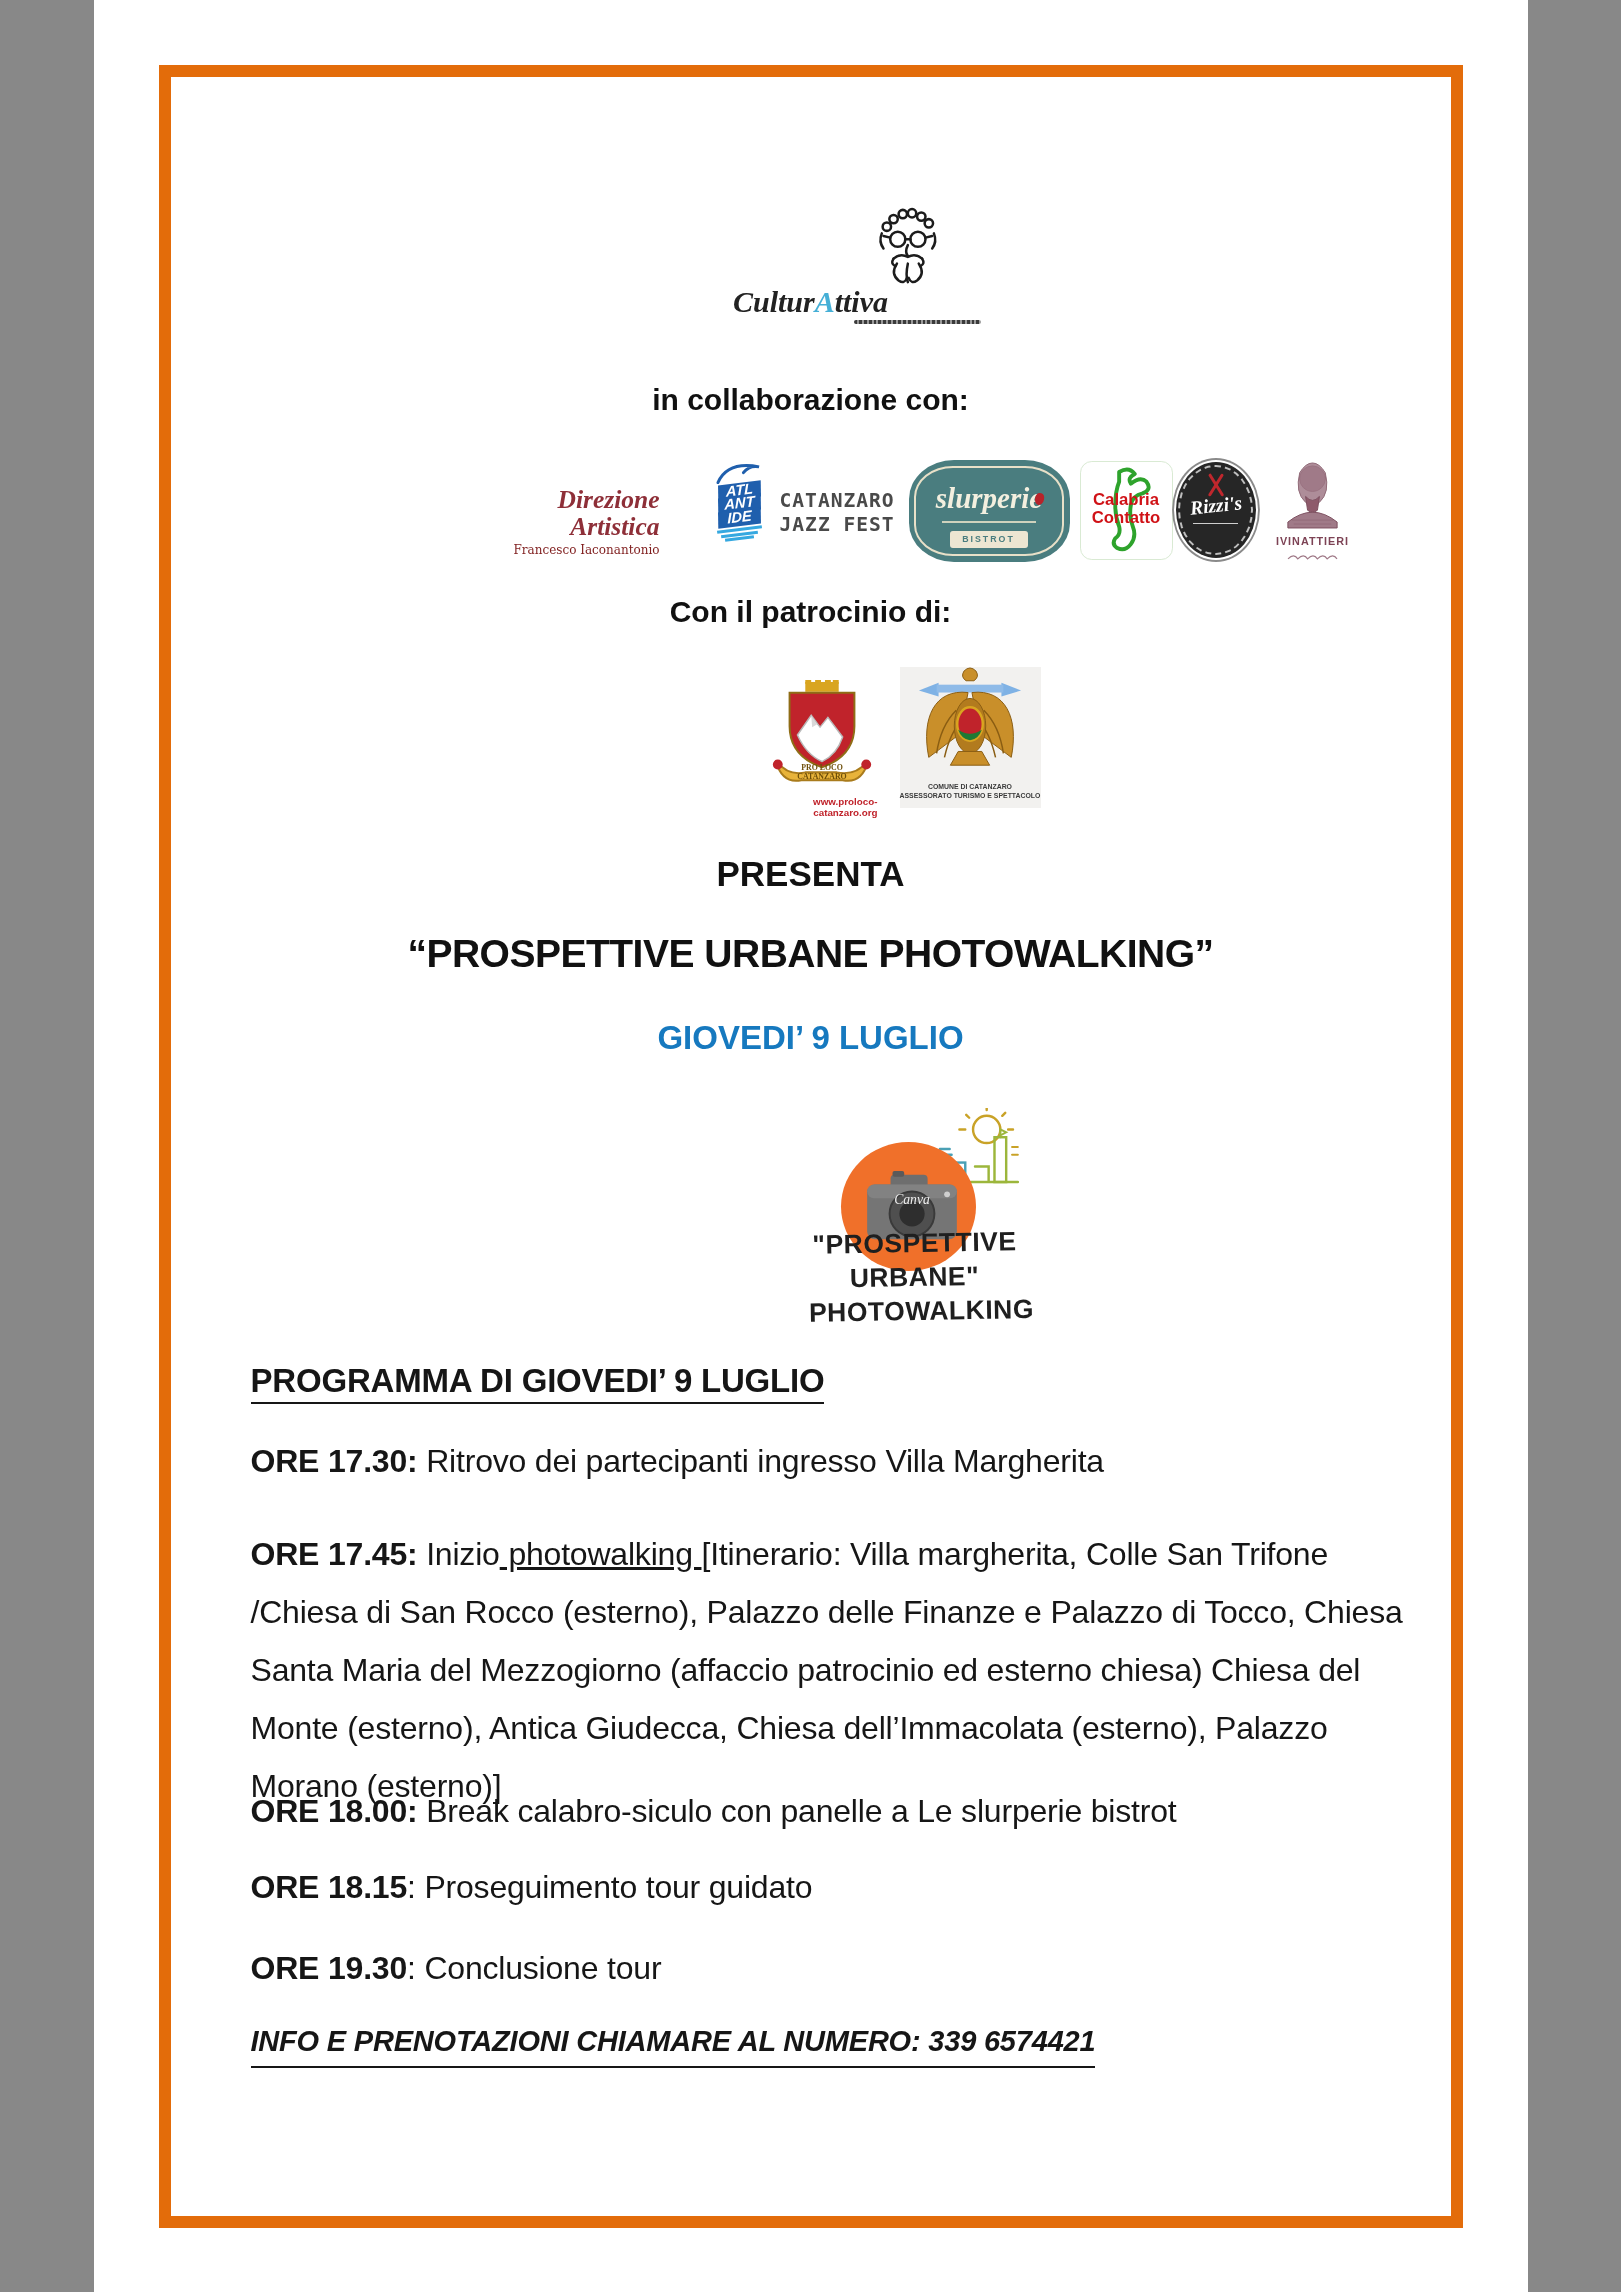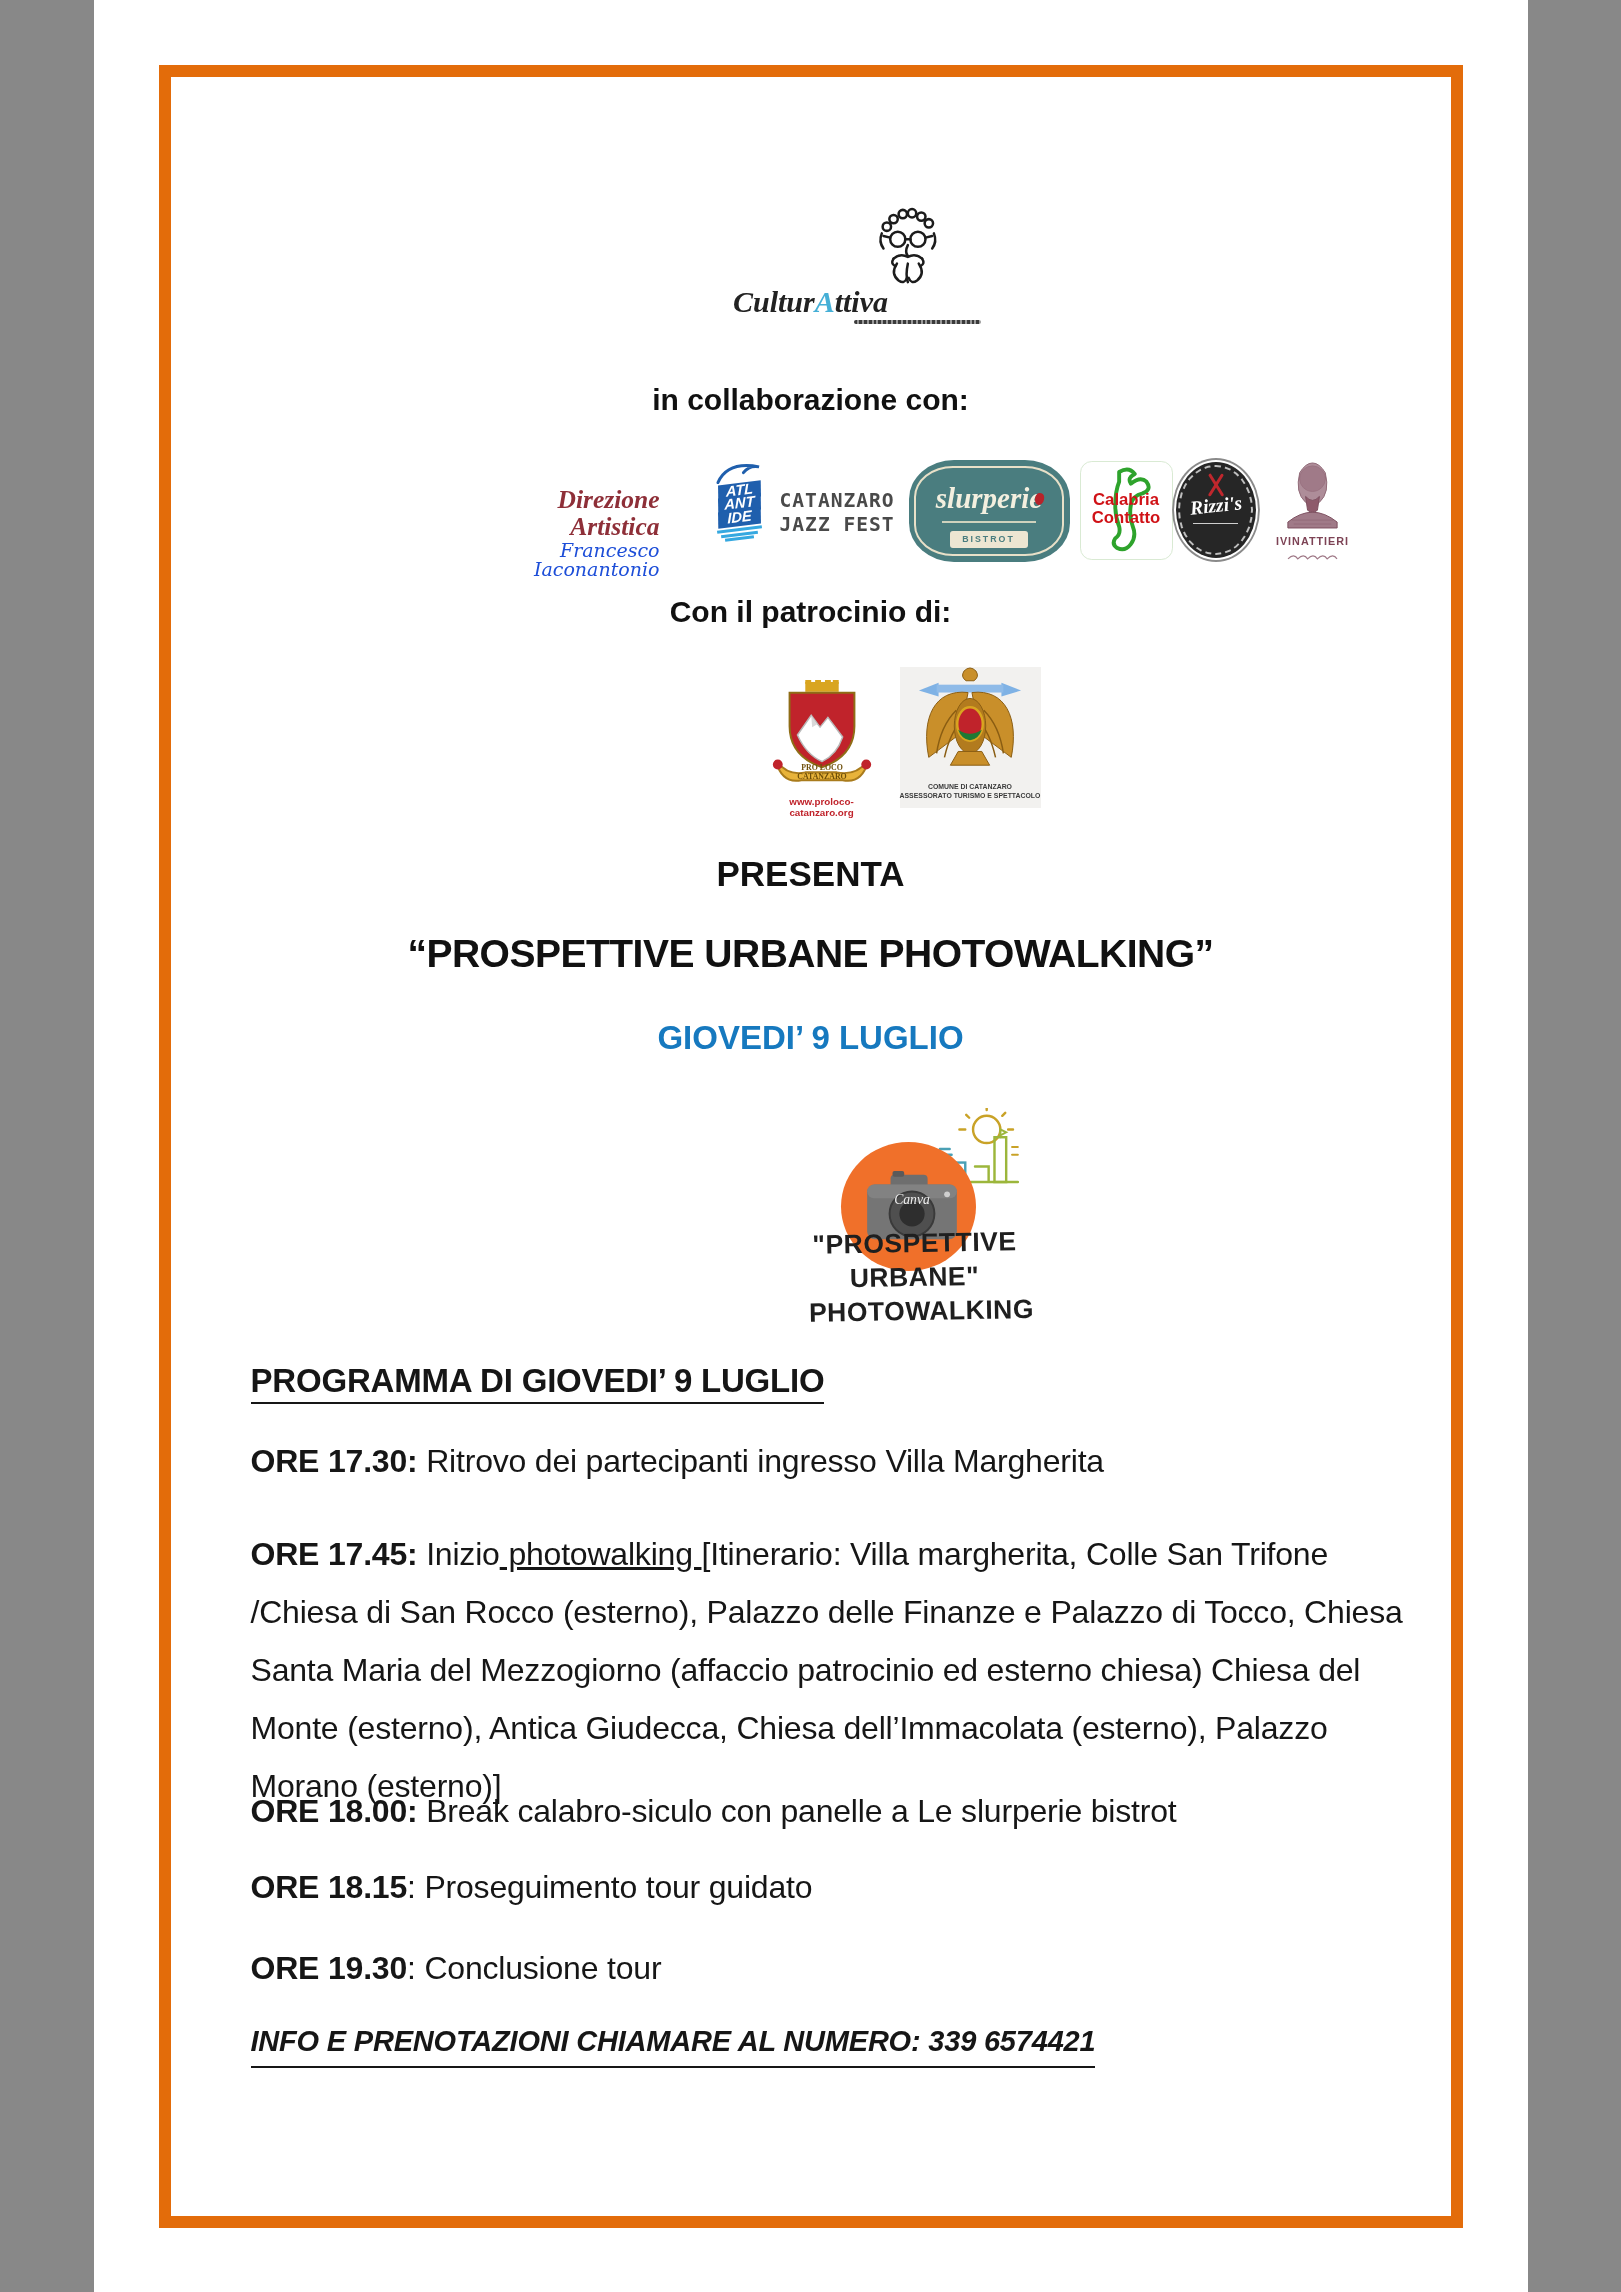--- a/index.html
+++ b/index.html
@@ -29,21 +29,21 @@
   }
 
   
   .collab-label{top:383px;font-size:30px;font-weight:bold;color:#111;}
   .patro-label{top:595px;font-size:30px;font-weight:bold;color:#111;}
 
   
   .partner{position:absolute;}
   .dir-art{left:370px;top:486px;width:196px;text-align:right;}
   .dir-art .l1{font-family:"Liberation Serif",serif;font-weight:bold;font-style:italic;font-size:25.5px;color:#8E2F38;line-height:27.4px;}
-  .dir-art .l2{font-family:"DejaVu Serif",serif;font-style:italic;font-size:19px;color:#1d4ed8;line-height:19.6px;}
+  .dir-art .l2{font-family:"DejaVu Serif",serif;font-size:12px;color:#7f1d1d;line-height:19.6px;}
 
   .atlantide{left:612px;top:459px;width:67px;height:102px;text-align:center;}
   .atl-swoosh{display:block;margin:0 auto;}
   .atl-block{display:block;width:43px;margin:-2px auto 0;transform:rotate(-7deg) skewX(-6deg);
     background:#1F5FAD;color:#fff;font-weight:bold;font-style:italic;font-size:14.7px;line-height:15.7px;}
   .atl-stripe{display:block;height:2.9px;background:#35A8E0;margin:2px auto 0;transform:rotate(-7deg);}
 
   .jazz{left:686px;top:489px;width:123px;text-align:left;
     font-family:"DejaVu Sans Mono",monospace;font-weight:bold;font-size:19.6px;line-height:23.5px;color:#4a4a4a;letter-spacing:1px;}
 
@@ -68,21 +68,21 @@
   .riz-x1{transform:translateX(-50%) rotate(32deg);}
   .riz-x2{transform:translateX(-50%) rotate(-32deg);}
   .riz-name{position:absolute;left:0;right:0;top:33px;text-align:center;color:#fff;
     font-family:"Liberation Serif",serif;font-style:italic;font-weight:bold;font-size:19.6px;transform:rotate(-6deg);}
   .riz-line{position:absolute;left:17.6px;right:17.6px;top:61px;height:1px;background:#cfcfcf;}
 
   .vinattieri{left:1180px;top:457px;width:78px;height:108px;text-align:center;}
   .vin-name{font-size:10.8px;font-weight:bold;letter-spacing:1px;color:#7D4355;line-height:11.8px;margin-top:2px;}
 
   
-  .proloco{left:672px;top:680px;width:112px;height:131px;text-align:center;}
+  .proloco{left:672px;top:680px;width:112px;height:131px;text-align:right;}
   .proloco-url{font-size:9.8px;font-weight:bold;color:#C0232B;margin-top:0px;}
   .comune{left:806px;top:667px;width:141px;height:141px;background:#F2F1EF;text-align:center;}
   .comune-cap{font-size:6.9px;font-weight:bold;color:#3a3a3a;line-height:8.8px;margin-top:2px;}
 
   
   .presenta{top:854px;font-size:35px;font-weight:bold;color:#111;}
   .event-title{top:932px;font-size:39px;font-weight:bold;color:#111;letter-spacing:-0.5px;}
   .event-date{top:1019px;font-size:33px;font-weight:bold;color:#1679BF;}
 
   

